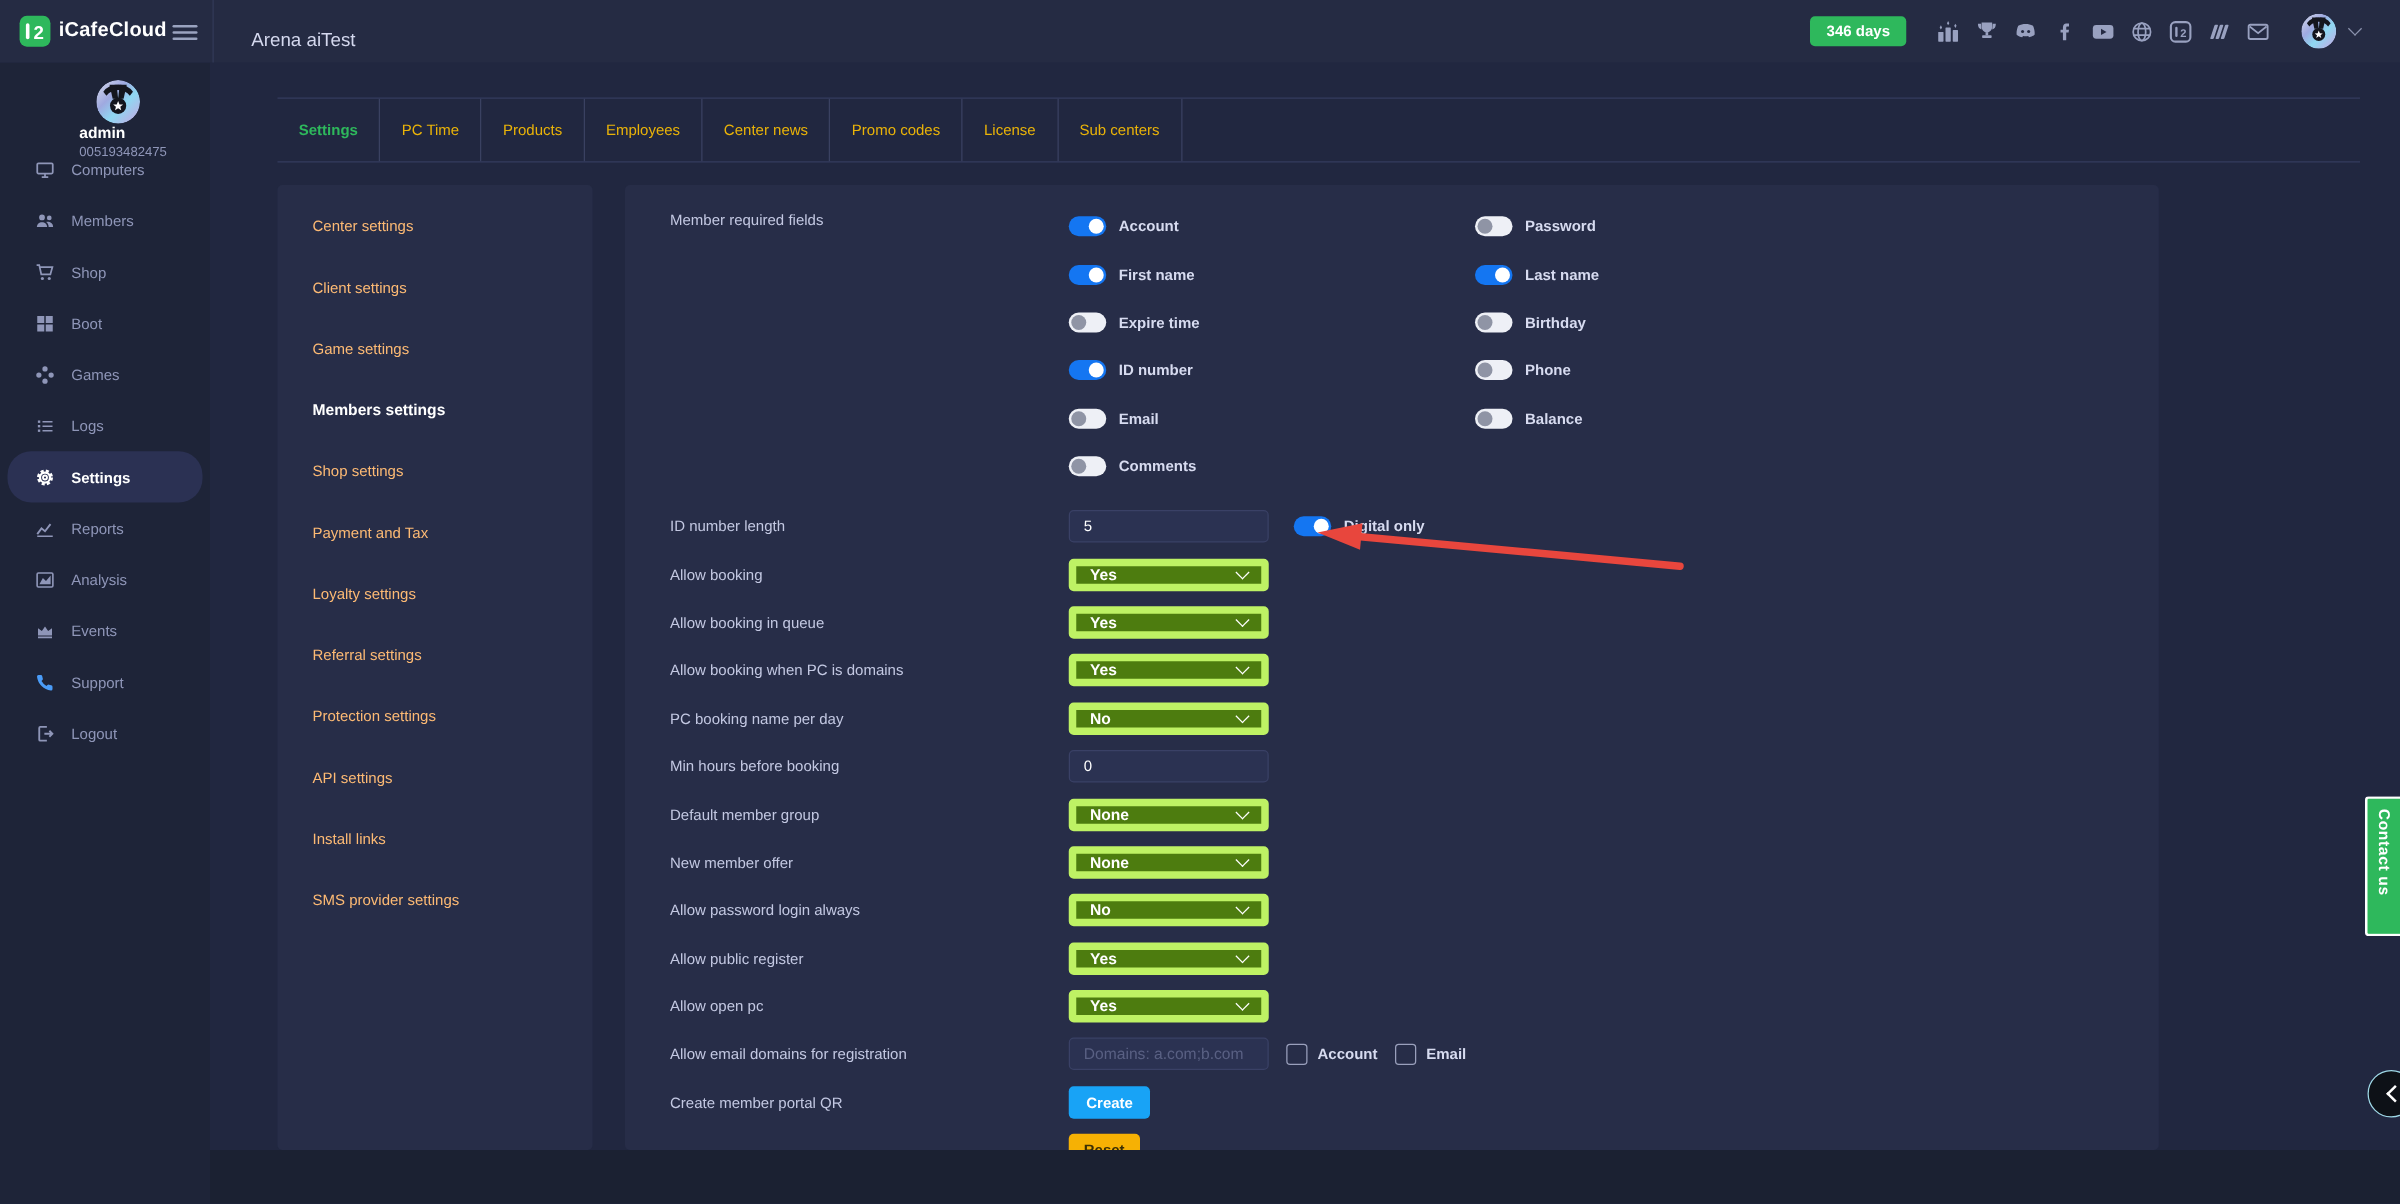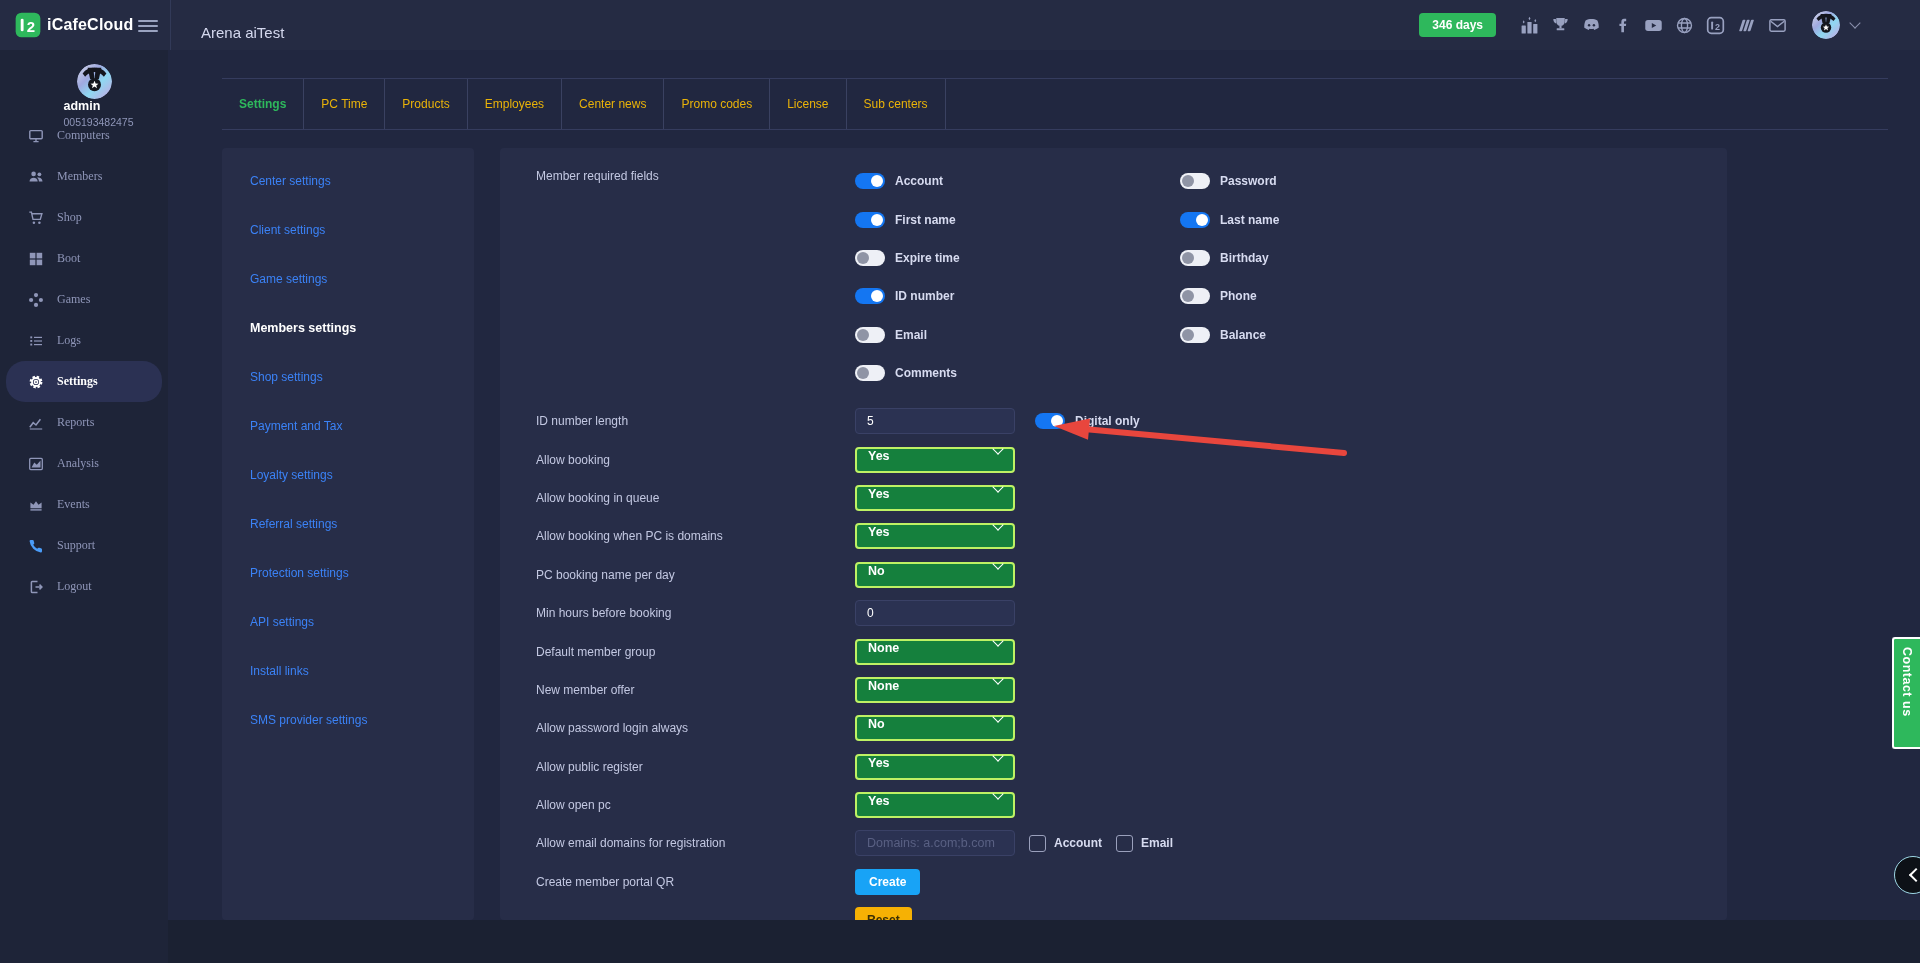--- a/index.html
+++ b/index.html
@@ -10,65 +10,65 @@
     -webkit-font-smoothing:antialiased;
   }
   
   .hdr{position:absolute;top:0;left:0;width:1920px;height:50px;background:#252b43;z-index:30;display:flex;align-items:center;}
   .hdr-left{width:170px;height:100%;border-right:1px solid #323a58;display:flex;align-items:center;position:relative;flex:0 0 170px;}
   .logo-mark{width:26px;height:26px;margin-left:15px;flex:0 0 26px;}
   .brand{color:#fff;font-size:16px;font-weight:bold;margin-left:6px;letter-spacing:.2px;}
   .burger{position:absolute;right:12px;top:17px;width:20px;cursor:pointer;}
   .burger div{height:2px;background:#9aa3c0;margin:3px 0;border-radius:1px;}
   .hdr-title{color:#d4d8ee;font-size:15px;margin-left:30px;font-weight:400;margin-top:15px;}
-  .hdr-right{margin-left:auto;display:flex;align-items:center;padding-right:61px;gap:11px;}
+  .hdr-right{margin-left:auto;display:flex;align-items:center;padding-right:32px;gap:11px;}
   .badge{background:#2eb85c;color:#fff;font-size:12px;font-weight:bold;height:24px;line-height:24px;padding:0 13px;border-radius:4px;margin-right:12px;}
   .hicon{width:20px;height:20px;color:#99a1c0;display:flex;align-items:center;justify-content:center;}
   .hicon svg{width:19px;height:19px;}
   .avatar{width:28px;height:28px;border-radius:50%;overflow:hidden;margin-left:14px;flex:0 0 28px;}
   .chev-down{width:7px;height:7px;border-right:1.6px solid #8b92ad;border-bottom:1.6px solid #8b92ad;transform:rotate(45deg);margin-top:-4px;}
   
   .sbar{position:absolute;top:50px;left:0;width:168px;height:913px;background:#1e2438;z-index:20;}
   .user{display:flex;align-items:center;padding:14px 0 0 20px;flex-direction:column;}
   .uavatar{width:35px;height:35px;border-radius:50%;overflow:hidden;flex:0 0 35px;}
   .umeta{margin-left:9px;}
   .uname{color:#fff;font-size:12.5px;font-weight:bold;}
   .uid{color:#8f96b8;font-size:10.5px;margin-top:3px;}
   .nav{position:absolute;top:65px;left:0;right:0;}
-  .nitem{height:41px;display:flex;align-items:center;padding-left:22px;color:#8f96b8;font-size:12px;cursor:pointer;margin:0 6px;border-radius:19px;font-family:Liberation Serif, serif;}
+  .nitem{height:41px;display:flex;align-items:center;padding-left:22px;color:#8f96b8;font-size:12px;cursor:pointer;margin:0 6px;border-radius:19px;}
   .nitem .nicon{width:17px;height:17px;margin-right:12px;display:flex;align-items:center;color:inherit;}
   .nitem svg{width:16px;height:16px;}
   .nitem.active{background:#2b3153;color:#fff;font-weight:bold;}
   .nitem.support .nicon{color:#4a9cf8;}
   
   .main{position:absolute;left:168px;top:50px;right:0;bottom:0;background:#212740;}
   .below-strip{position:absolute;left:0;right:0;top:870px;height:43px;background:#1b2132;}
   .tabbar{position:absolute;left:54px;right:32px;top:28px;height:50px;border-top:1px solid #353c5e;border-bottom:1px solid #353c5e;display:flex;}
   .tab{height:50px;line-height:50px;padding:0 17px;font-size:12px;color:#eab308;border-right:1px solid #3a4161;cursor:pointer;}
   .tab.active{color:#2eb85c;font-weight:bold;}
   .card{position:absolute;background:#272d48;border-radius:4px;}
   .submenu{left:54px;top:98px;width:252px;height:772px;padding-top:8px;box-sizing:border-box;}
-  .sitem{height:49px;display:flex;align-items:center;padding-left:28px;font-size:12px;color:#3b82f6;cursor:pointer;}
+  .sitem{height:49px;display:flex;align-items:center;padding-left:28px;font-size:12px;color:#fdba74;cursor:pointer;}
   .sitem.active{color:#fff;font-weight:bold;font-size:12.5px;}
   .content{left:332px;top:98px;width:1227px;height:772px;overflow:hidden;}
   .mlabel{position:absolute;left:36px;top:21px;font-size:12px;color:#c3c8e2;}
   
   .tgrid{position:absolute;left:355px;top:14px;width:700px;}
   .trow{height:38.4px;display:flex;align-items:center;}
   .tcell{width:325px;display:flex;align-items:center;}
   .tgl{width:30px;height:16px;border-radius:9px;background:#eef0f6;position:relative;flex:0 0 30px;cursor:pointer;}
   .tgl .knob{position:absolute;top:2px;left:2px;width:12px;height:12px;border-radius:50%;background:#8f94a5;}
   .tgl.on{background:#1476f2;}
   .tgl.on .knob{left:auto;right:2px;background:#fff;}
   .tlabel{color:#d7dbf0;font-size:12px;margin-left:10px;font-weight:bold;}
   
   .formrows{position:absolute;left:0;top:254px;right:0;}
   .frow{height:38.4px;display:flex;align-items:center;padding-left:36px;}
   .flabel{width:319px;flex:0 0 319px;font-size:12px;color:#c3c8e2;}
-  .sel{width:160px;height:26px;background:#15803d;border:2px solid #bef264;border-radius:4px;display:flex;align-items:flex-start;justify-content:space-between;padding:0 11px;box-sizing:border-box;cursor:pointer;}
+  .sel{width:160px;height:26px;background:#4d7c0f;border:6px solid #bef264;border-radius:4px;display:flex;align-items:center;justify-content:space-between;padding:0 11px;box-sizing:border-box;cursor:pointer;}
   .selval{color:#fff;font-size:12.5px;font-weight:bold;}
   .selchev{width:7px;height:7px;border-right:1.8px solid #fff;border-bottom:1.8px solid #fff;transform:rotate(45deg);margin-top:-4px;}
   .inp{width:160px;height:26px;background:#2b3252;border:1px solid #3a4166;border-radius:4px;color:#fff;font-size:12px;padding:0 11px;box-sizing:border-box;font-family:inherit;outline:none;}
   .inp::placeholder{color:#596083;font-size:12.5px;}
   .cb{width:15px;height:15px;border:1.6px solid #9aa0bc;border-radius:3px;background:transparent;margin-left:14px;flex:0 0 15px;cursor:pointer;}
   .cblabel{color:#d7dbf0;font-size:12px;font-weight:bold;margin-left:8px;}
   .btn-create{height:26px;padding:0 14px;background:#18a3f6;border:none;border-radius:4px;color:#fff;font-size:12px;font-weight:bold;cursor:pointer;font-family:inherit;}
   .btn-reset{height:26px;padding:0 12px;background:#f6b104;border:none;border-radius:4px;color:#3a2f05;font-size:12px;font-weight:bold;cursor:pointer;font-family:inherit;}
   .arrow-svg{position:absolute;left:552px;top:268px;width:300px;height:45px;z-index:5;pointer-events:none;}
   

